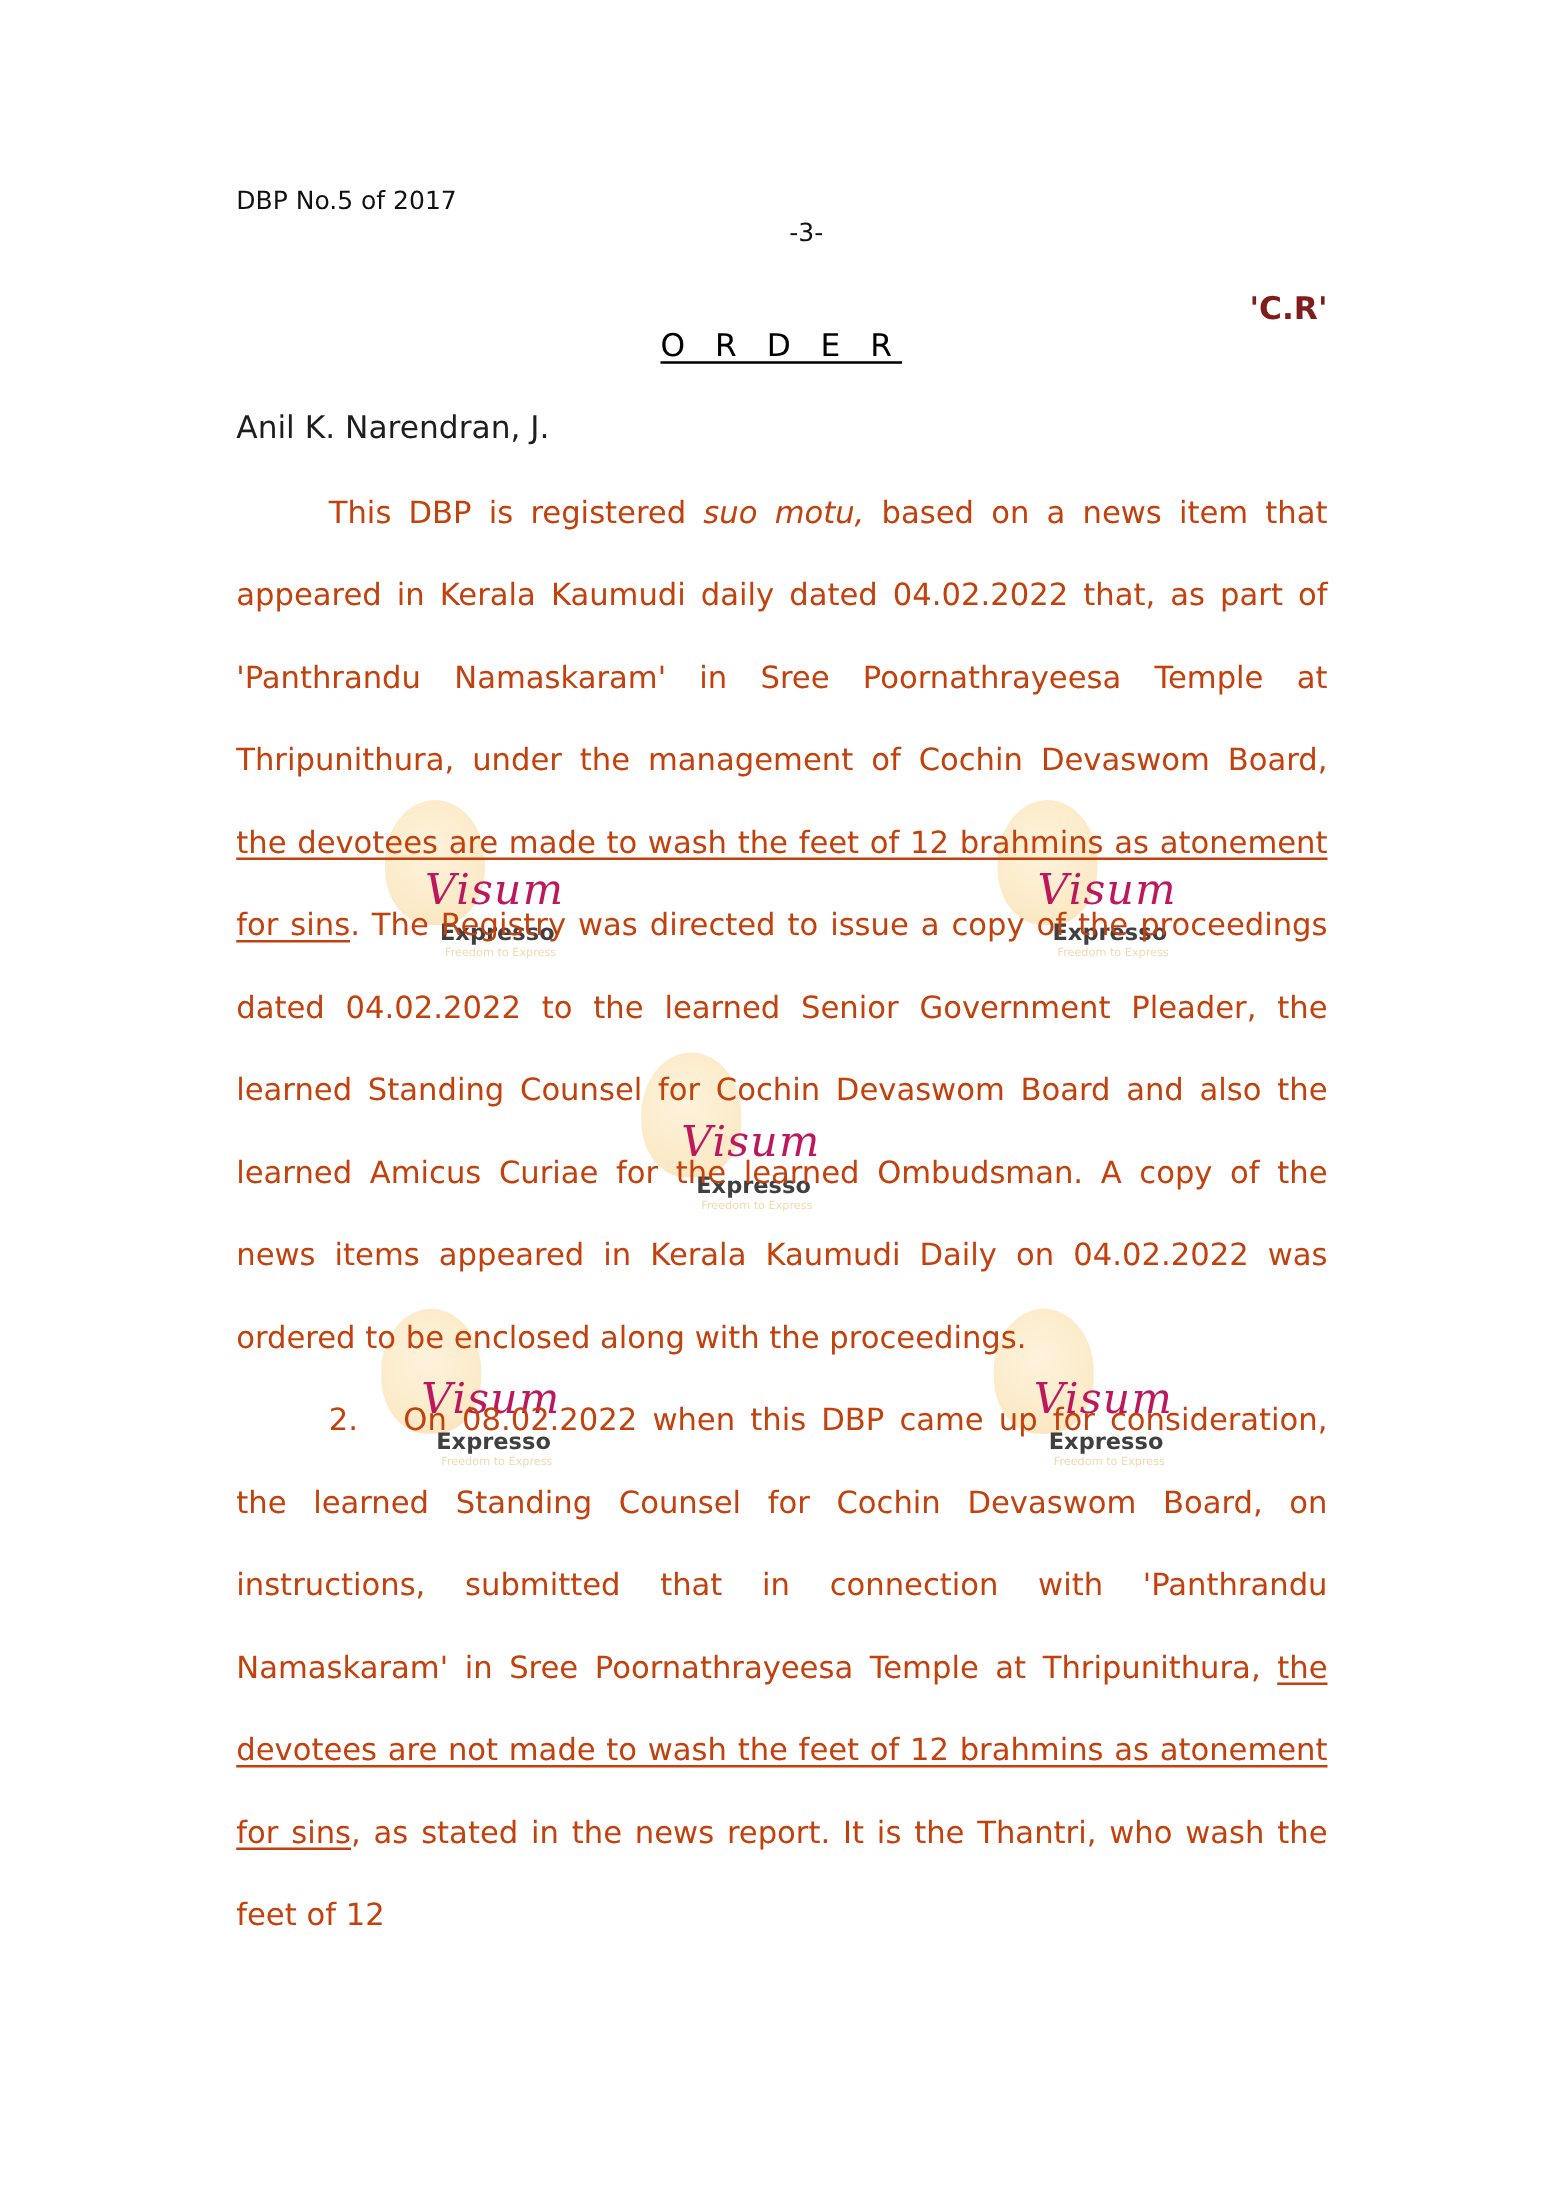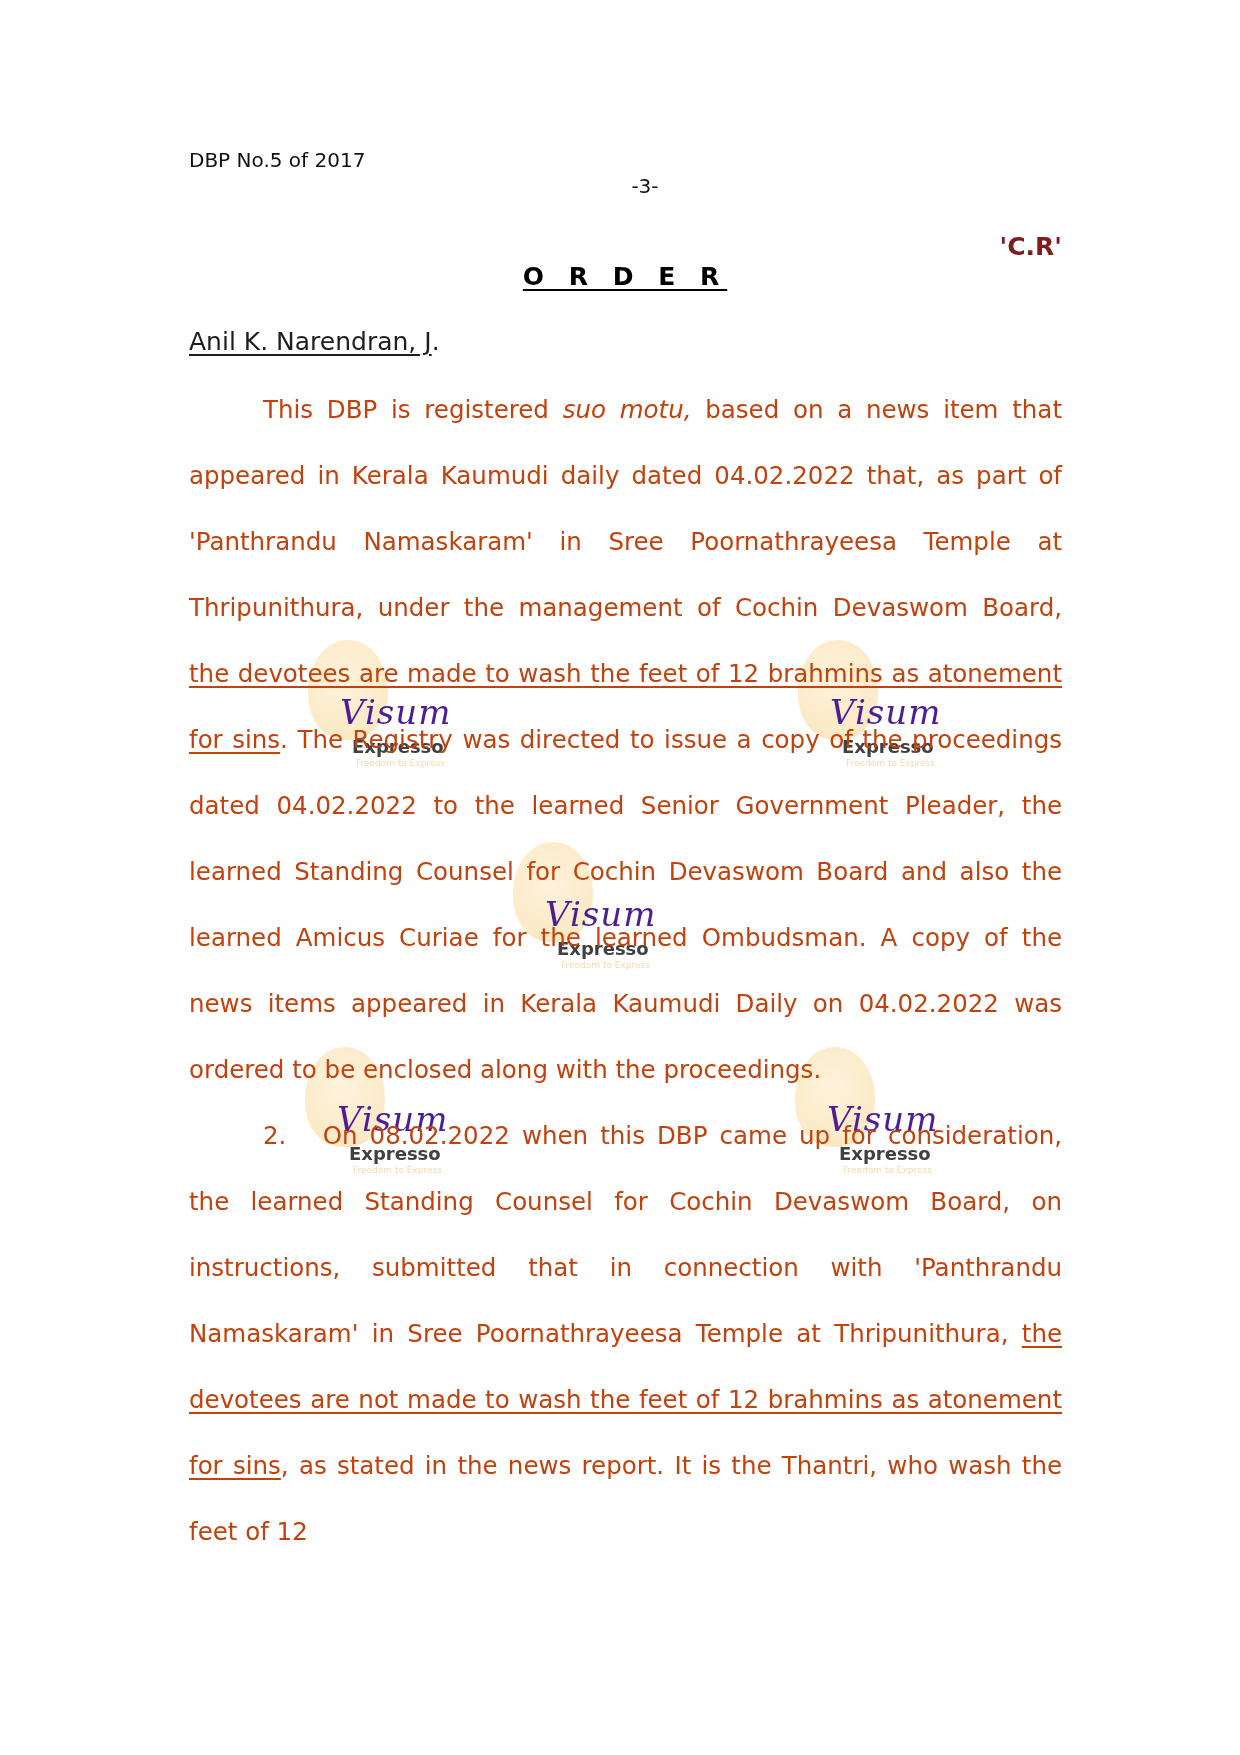--- a/index.html
+++ b/index.html
@@ -2,31 +2,31 @@
 <html><head>
 <meta charset="utf-8">
 <style>
   html, body { margin: 0; padding: 0; background: #ffffff; }
   body { width: 1240px; height: 1755px; position: relative; overflow: hidden;
          font-family: "DejaVu Sans", sans-serif; color: #1e1e1e; }
   .page { position: absolute; left: 0; top: 0; width: 1240px; height: 1755px; }
   .header-case { position: absolute; left: 189px; top: 148px; font-size: 20px; color: #111; }
   .page-number { position: absolute; left: 0; width: 1240px; top: 174px; text-align: center; font-size: 20px; color: #111; padding-left: 50px; box-sizing: border-box; }
   .cr-mark { position: absolute; right: 178px; top: 232px; font-size: 25px; font-weight: bold; color: #7f1d1d; }
-  .order-title { position: absolute; left: 0; width: 1240px; top: 262px; text-align: center; font-size: 25px; font-weight: bold; color: #000; letter-spacing: 8px; padding-left: 10px; box-sizing: border-box; }
+  .order-title { position: absolute; left: 0; width: 1240px; top: 262px; text-align: center; font-size: 25px; font-weight: normal; color: #000; letter-spacing: 8px; padding-left: 10px; box-sizing: border-box; }
   .order-title span { text-decoration: underline; text-underline-offset: 4px; text-decoration-thickness: 2px; }
   .judge { position: absolute; left: 189px; top: 327px; font-size: 25px; color: #1e1e1e; }
-  .judge .name { text-decoration: underline; text-underline-offset: 4px; }
+  .judge .name { text-underline-offset: 4px; }
   .body-text { position: absolute; left: 189px; width: 873px; top: 377px; font-size: 24.5px; line-height: 66px; text-align: justify; color: #c2410c; z-index: 2; }
   .body-text p { margin: 0; text-indent: 74px; }
   .body-text u { text-underline-offset: 4px; }
   .body-text em { font-style: italic; }
   .watermark { position: absolute; width: 150px; height: 140px; z-index: 1; pointer-events: none; }
   .watermark .bulb { position: absolute; left: 8px; top: 0; width: 80px; height: 100px; border-radius: 50% 50% 45% 45%; background: radial-gradient(circle at 45% 40%, #fdf0d6 0%, #fbe6bc 70%, #f6dcaa 100%); opacity: 0.85; }
-  .watermark .brand { position: absolute; left: 40px; top: 52px; font-family: "DejaVu Serif", serif; font-style: italic; font-size: 34px; color: #4c1d95; letter-spacing: 1px; }
+  .watermark .brand { position: absolute; left: 40px; top: 52px; font-family: "DejaVu Serif", serif; font-style: italic; font-size: 34px; color: #be185d; letter-spacing: 1px; }
   .watermark .brand2 { position: absolute; left: 52px; top: 96px; font-weight: bold; font-size: 18px; color: #404040; }
   .watermark .tag { position: absolute; left: 56px; top: 118px; font-size: 9px; color: #f3d9b0; }
 </style>
 </head>
 <body>
 
 <div class="page">
   <div class="header-case">DBP No.5 of 2017</div>
   <div class="page-number">-3-</div>
   <div class="cr-mark">'C.R'</div>

